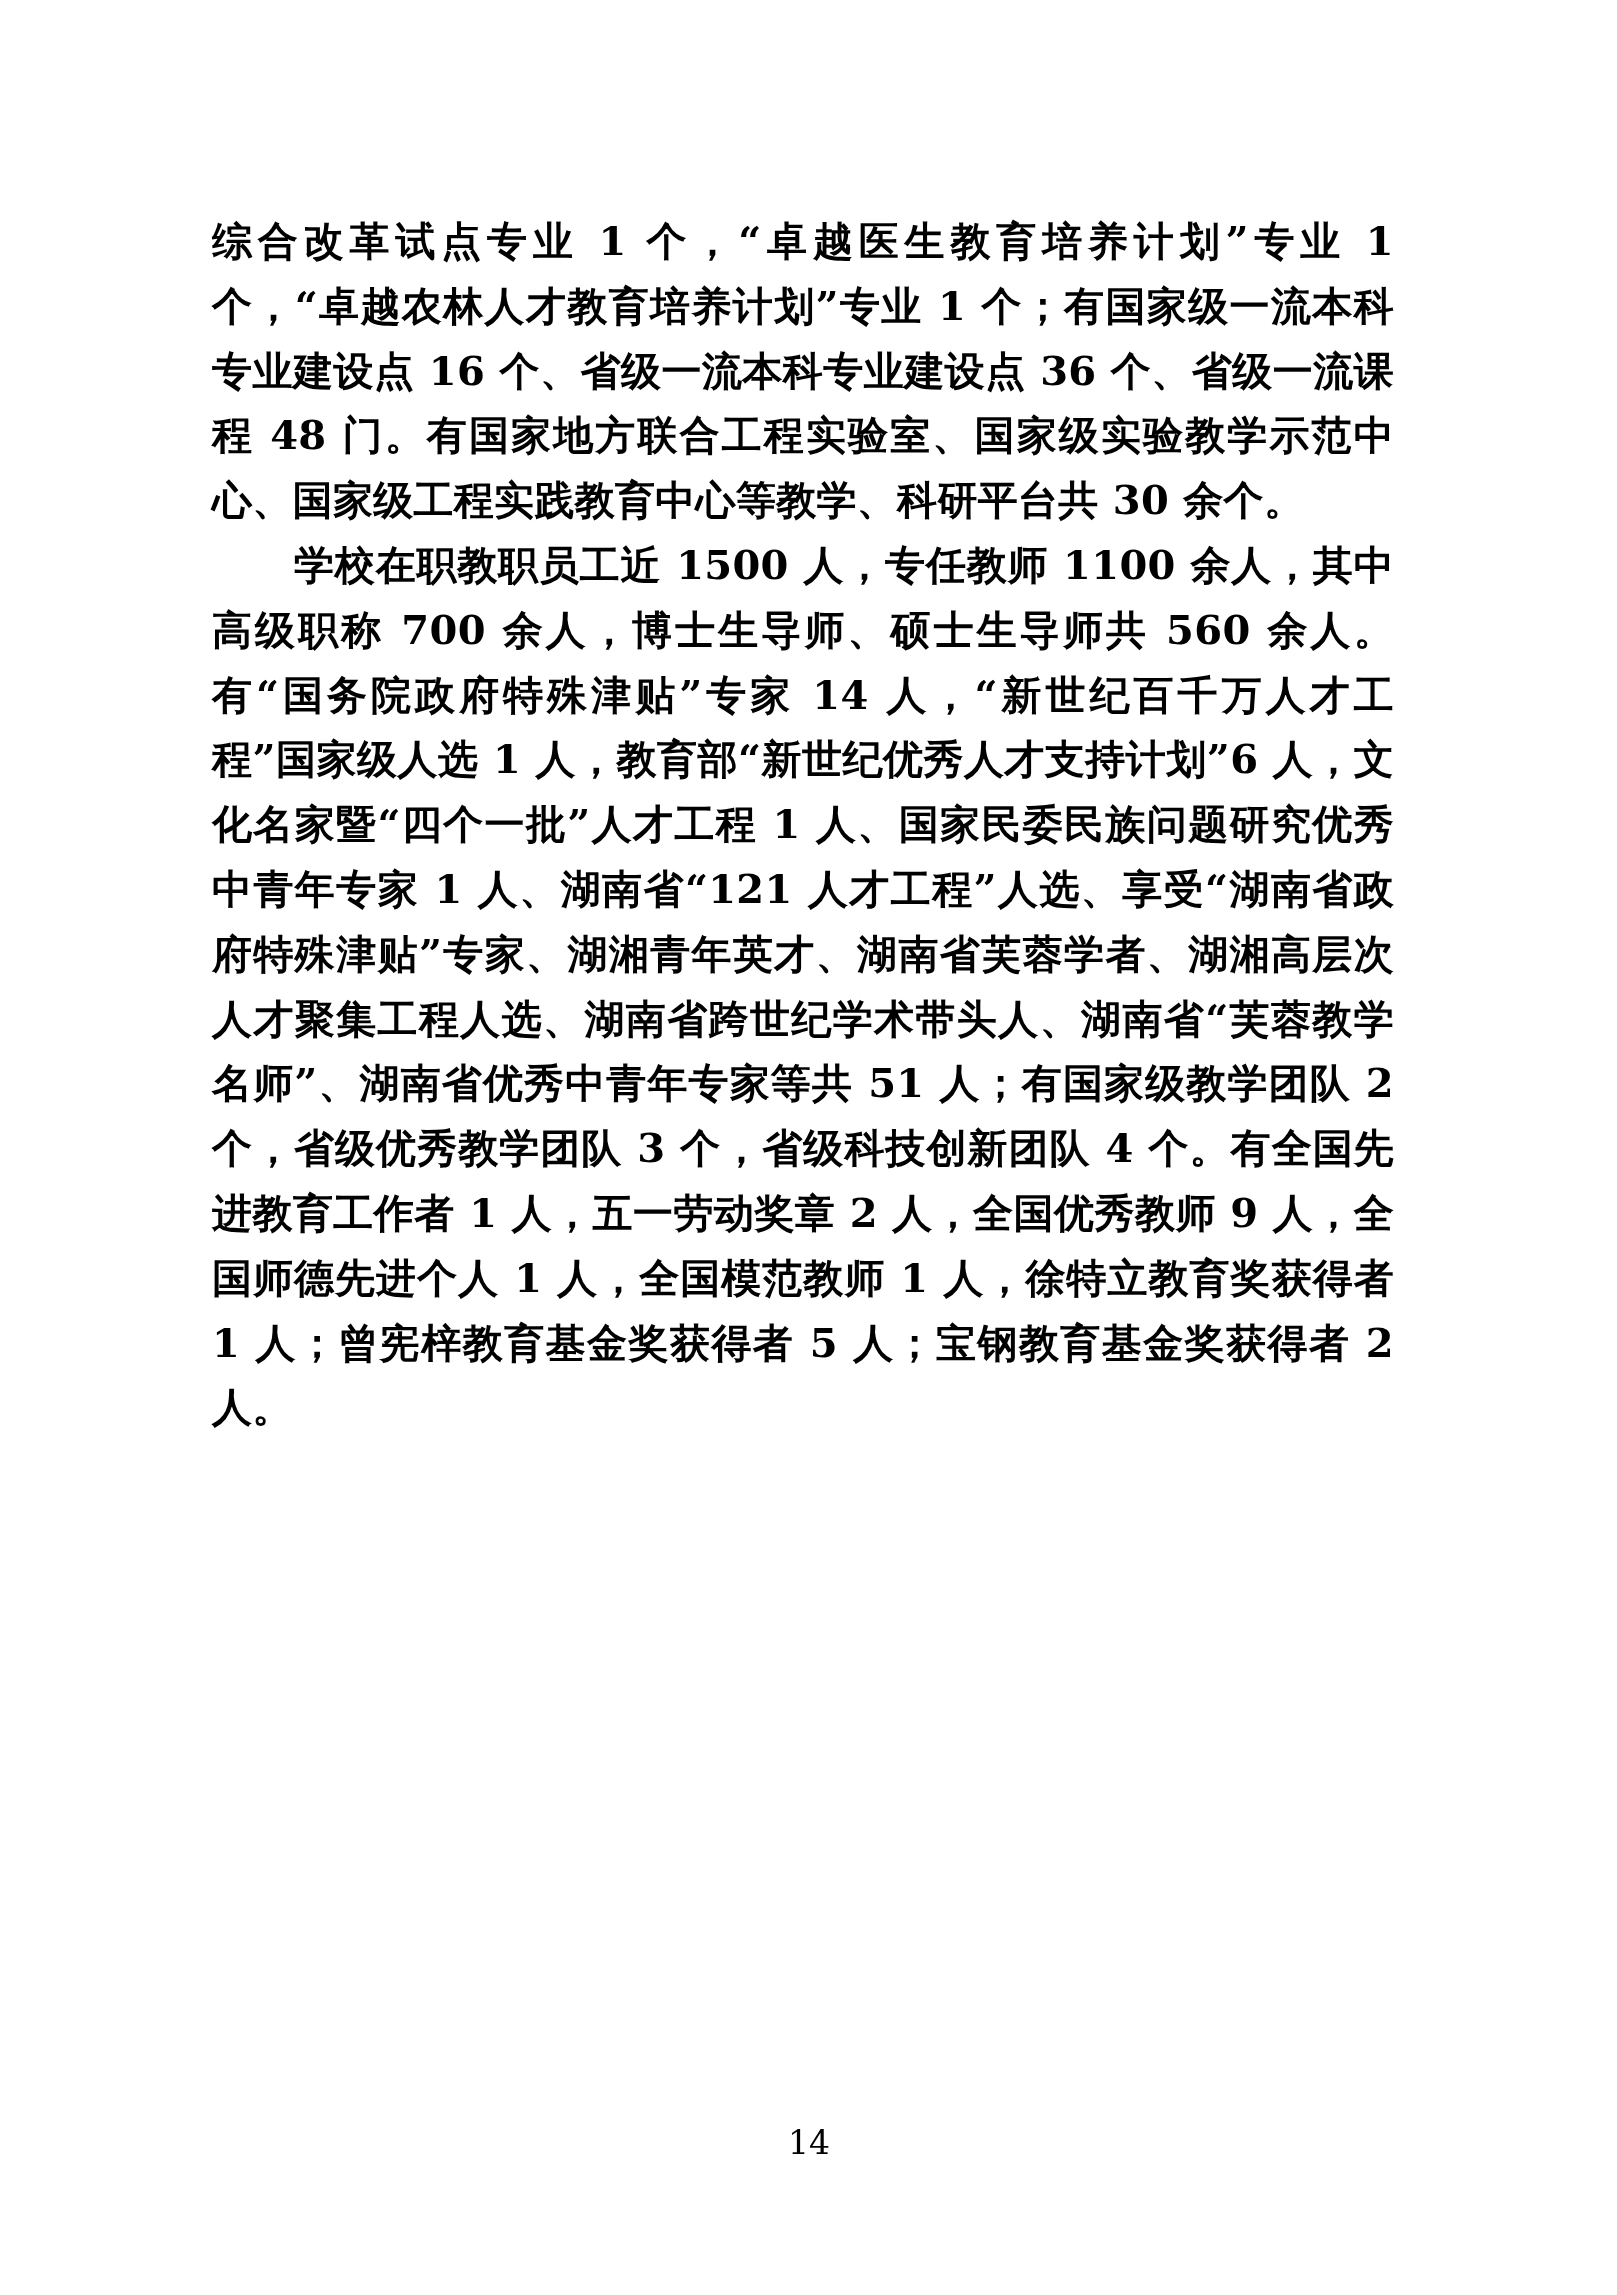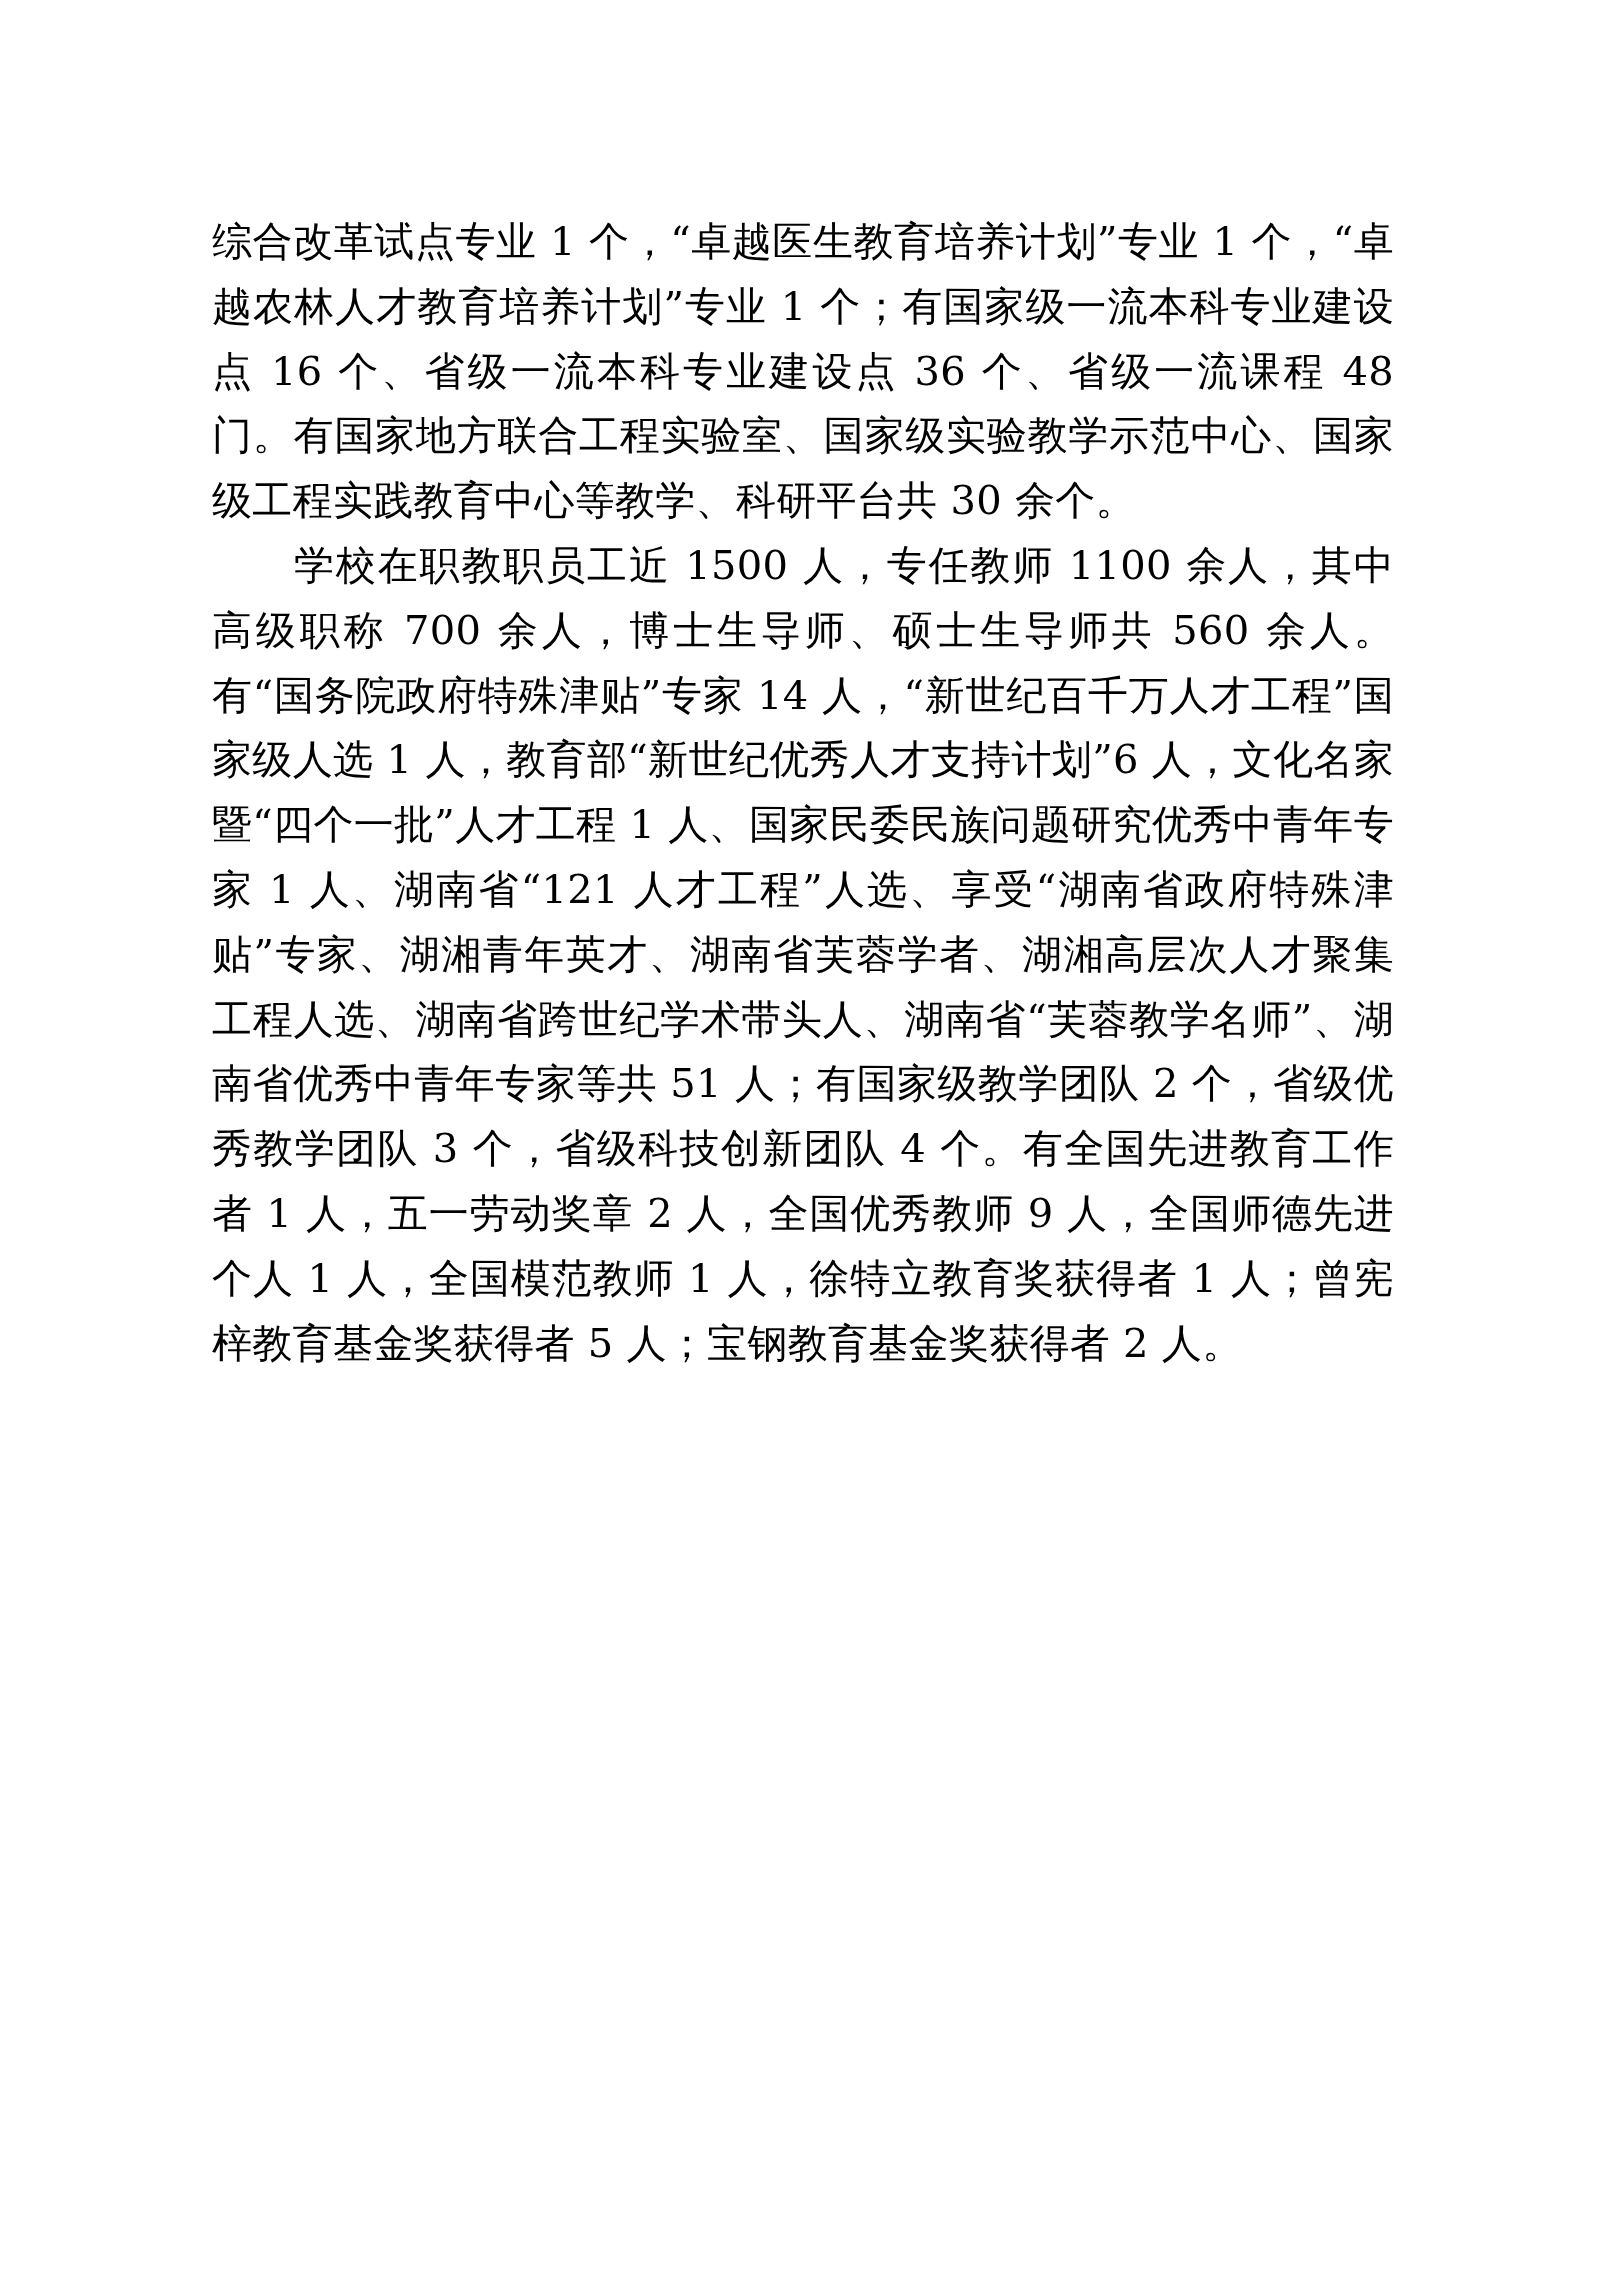--- a/index.html
+++ b/index.html
@@ -25,20 +25,21 @@
   .doc-body {
     font-size: 40px;
     line-height: 1.62;
     text-align: justify;
     text-justify: inter-ideograph;
     letter-spacing: 0.3px;
   }
   .para {
     margin: 0 0 0 0;
     text-indent: 0;
+    font-weight: bold;
   }
   .para.indent {
     text-indent: 82px;
   }
   .page-number {
     position: absolute;
     left: 0;
     right: 0;
     bottom: 133px;
     text-align: center;
@@ -48,14 +49,15 @@
   }
 </style>
 </head>
 <body>
 
 <div class="page">
   <div class="doc-body">
     <p class="para">综合改革试点专业 1 个，“卓越医生教育培养计划”专业 1 个，“卓越农林人才教育培养计划”专业 1 个；有国家级一流本科专业建设点 16 个、省级一流本科专业建设点 36 个、省级一流课程 48 门。有国家地方联合工程实验室、国家级实验教学示范中心、国家级工程实践教育中心等教学、科研平台共 30 余个。</p>
     <p class="para indent">学校在职教职员工近 1500 人，专任教师 1100 余人，其中高级职称 700 余人，博士生导师、硕士生导师共 560 余人。有“国务院政府特殊津贴”专家 14 人，“新世纪百千万人才工程”国家级人选 1 人，教育部“新世纪优秀人才支持计划”6 人，文化名家暨“四个一批”人才工程 1 人、国家民委民族问题研究优秀中青年专家 1 人、湖南省“121 人才工程”人选、享受“湖南省政府特殊津贴”专家、湖湘青年英才、湖南省芙蓉学者、湖湘高层次人才聚集工程人选、湖南省跨世纪学术带头人、湖南省“芙蓉教学名师”、湖南省优秀中青年专家等共 51 人；有国家级教学团队 2 个，省级优秀教学团队 3 个，省级科技创新团队 4 个。有全国先进教育工作者 1 人，五一劳动奖章 2 人，全国优秀教师 9 人，全国师德先进个人 1 人，全国模范教师 1 人，徐特立教育奖获得者 1 人；曾宪梓教育基金奖获得者 5 人；宝钢教育基金奖获得者 2 人。</p>
   </div>
+  <div class="page-number">14</div>
 </div>
 
 
 </body></html>

